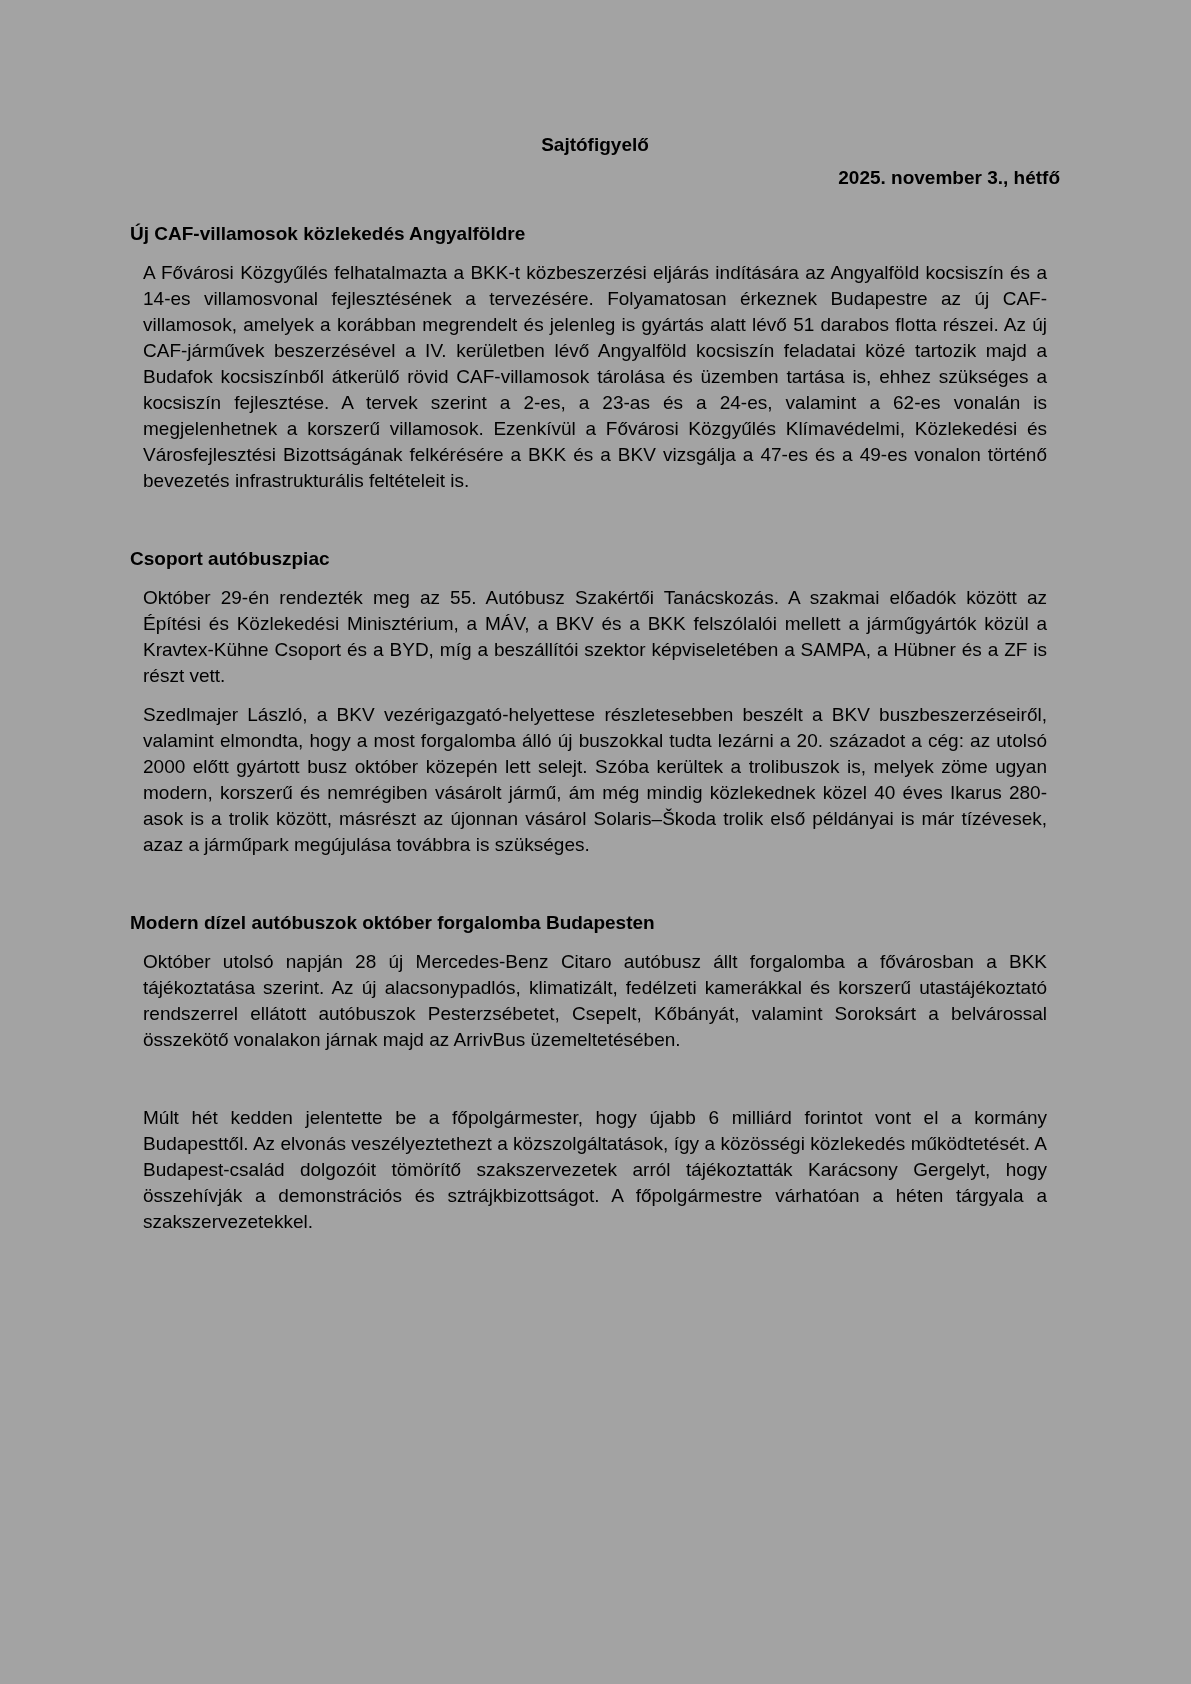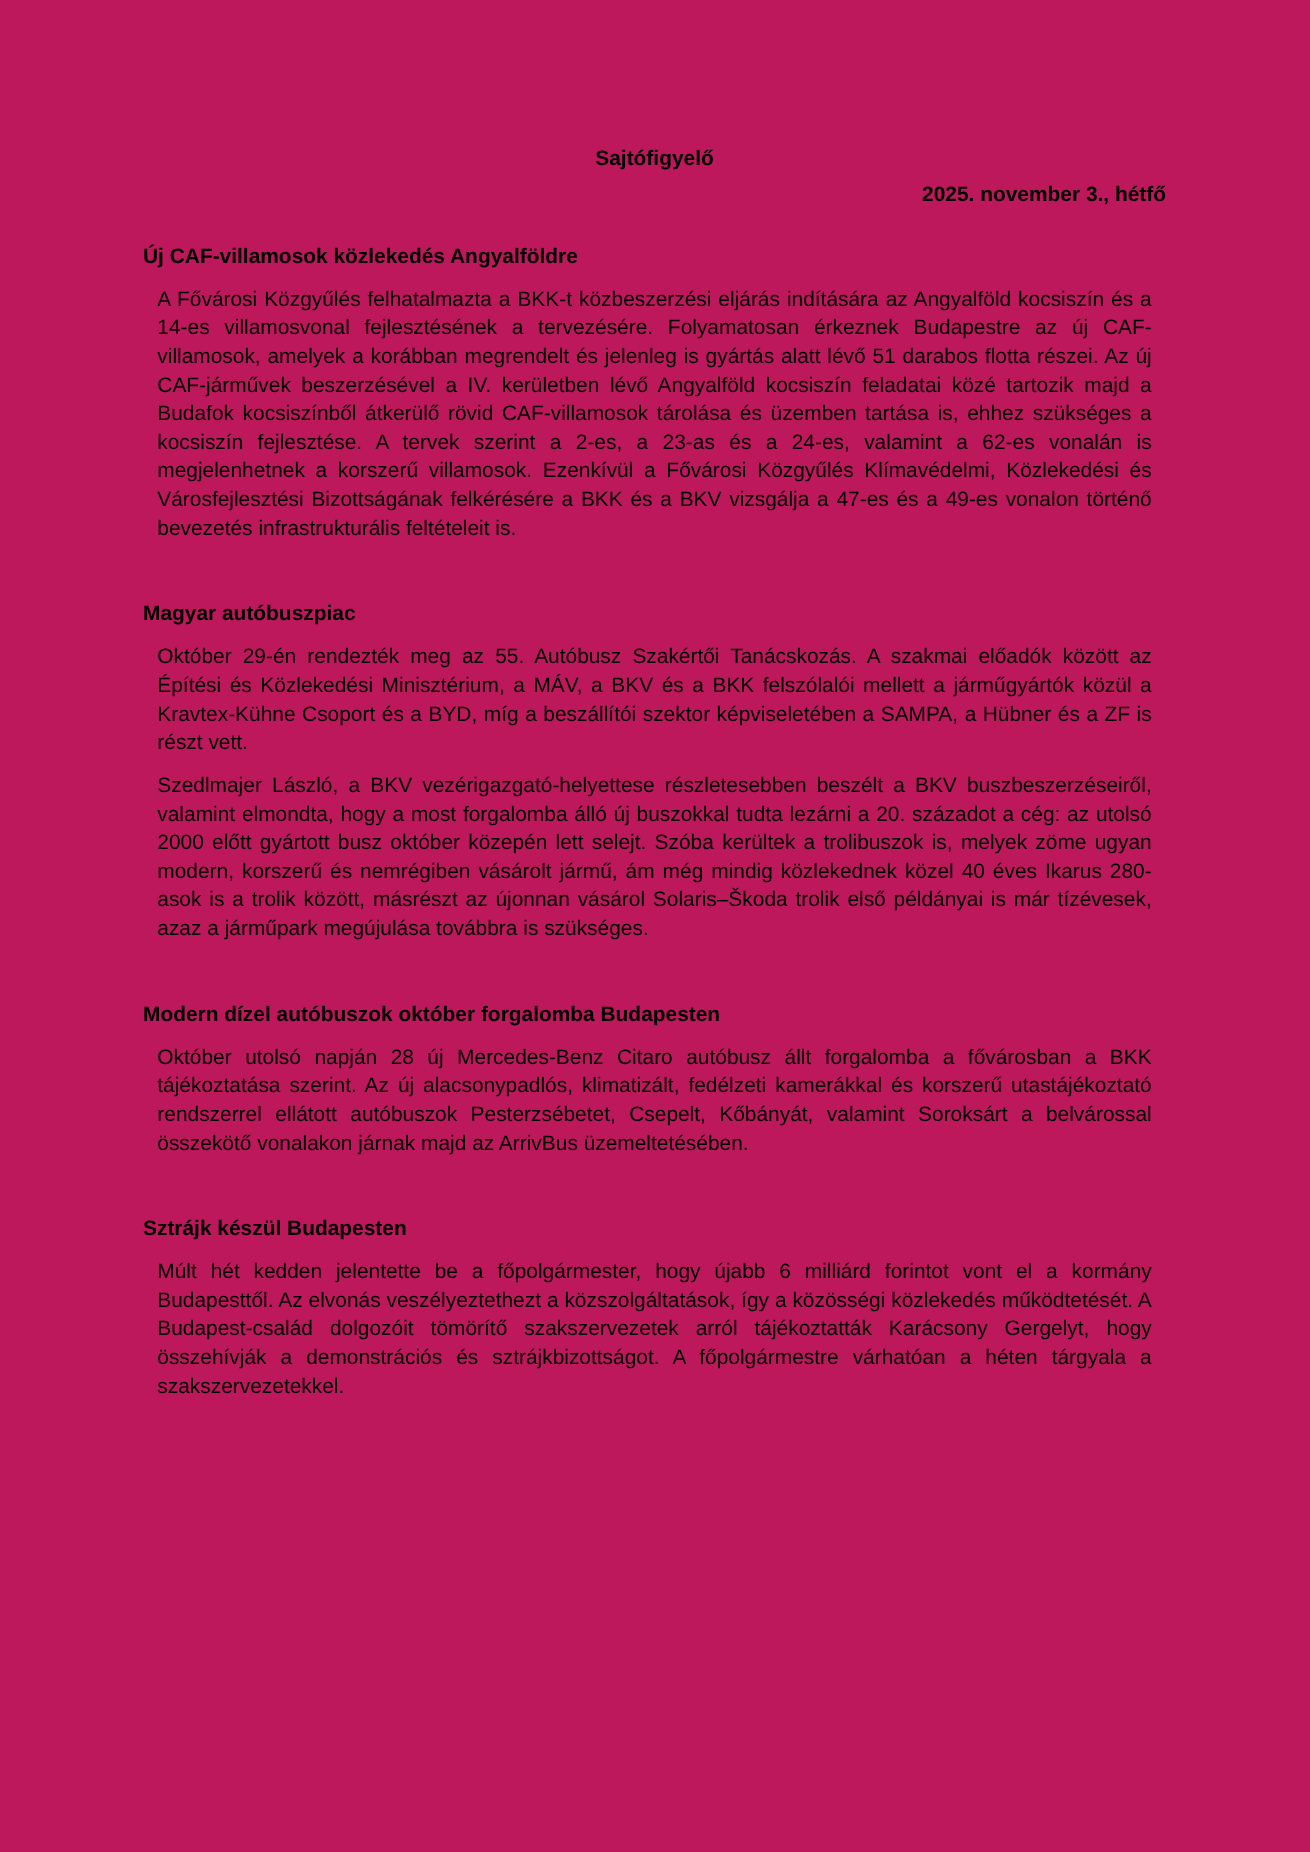--- a/index.html
+++ b/index.html
@@ -5,21 +5,21 @@
     html, body {
       margin: 0;
       padding: 0;
       background: #ffffff;
     }
     .page {
       width: 1191px;
       height: 1684px;
       box-sizing: border-box;
       padding: 132px 131px 0 130px;
-      background: #be185d;
+      background: #a3a3a3;
       font-family: "Liberation Sans", "DejaVu Sans", sans-serif;
       font-size: 19px;
       line-height: 26px;
       color: #000000;
       overflow: hidden;
     }
     .doc-title {
       margin: 0;
       text-align: center;
       font-weight: bold;
@@ -57,28 +57,27 @@
   <h1 class="doc-title">Sajtófigyelő</h1>
 
   <div class="doc-date">2025. november 3., hétfő</div>
 
   <section class="doc-section first">
     <h2>Új CAF-villamosok közlekedés Angyalföldre</h2>
     <p>A Fővárosi Közgyűlés felhatalmazta a BKK-t közbeszerzési eljárás indítására az Angyalföld kocsiszín és a 14-es villamosvonal fejlesztésének a tervezésére. Folyamatosan érkeznek Budapestre az új CAF-villamosok, amelyek a korábban megrendelt és jelenleg is gyártás alatt lévő 51 darabos flotta részei. Az új CAF-járművek beszerzésével a IV. kerületben lévő Angyalföld kocsiszín feladatai közé tartozik majd a Budafok kocsiszínből átkerülő rövid CAF-villamosok tárolása és üzemben tartása is, ehhez szükséges a kocsiszín fejlesztése. A tervek szerint a 2-es, a 23-as és a 24-es, valamint a 62-es vonalán is megjelenhetnek a korszerű villamosok. Ezenkívül a Fővárosi Közgyűlés Klímavédelmi, Közlekedési és Városfejlesztési Bizottságának felkérésére a BKK és a BKV vizsgálja a 47-es és a 49-es vonalon történő bevezetés infrastrukturális feltételeit is.</p>
   </section>
 
   <section class="doc-section">
-    <h2>Magyar autóbuszpiac</h2>
+    <h2>Csoport autóbuszpiac</h2>
     <p>Október 29-én rendezték meg az 55. Autóbusz Szakértői Tanácskozás. A szakmai előadók között az Építési és Közlekedési Minisztérium, a MÁV, a BKV és a BKK felszólalói mellett a járműgyártók közül a Kravtex-Kühne Csoport és a BYD, míg a beszállítói szektor képviseletében a SAMPA, a Hübner és a ZF is részt vett.</p>
     <p>Szedlmajer László, a BKV vezérigazgató-helyettese részletesebben beszélt a BKV buszbeszerzéseiről, valamint elmondta, hogy a most forgalomba álló új buszokkal tudta lezárni a 20. századot a cég: az utolsó 2000 előtt gyártott busz október közepén lett selejt. Szóba kerültek a trolibuszok is, melyek zöme ugyan modern, korszerű és nemrégiben vásárolt jármű, ám még mindig közlekednek közel 40 éves Ikarus 280-asok is a trolik között, másrészt az újonnan vásárol Solaris–Škoda trolik első példányai is már tízévesek, azaz a járműpark megújulása továbbra is szükséges.</p>
   </section>
 
   <section class="doc-section">
     <h2>Modern dízel autóbuszok október forgalomba Budapesten</h2>
     <p>Október utolsó napján 28 új Mercedes-Benz Citaro autóbusz állt forgalomba a fővárosban a BKK tájékoztatása szerint. Az új alacsonypadlós, klimatizált, fedélzeti kamerákkal és korszerű utastájékoztató rendszerrel ellátott autóbuszok Pesterzsébetet, Csepelt, Kőbányát, valamint Soroksárt a belvárossal összekötő vonalakon járnak majd az ArrivBus üzemeltetésében.</p>
   </section>
 
   <section class="doc-section">
-    <h2>Sztrájk készül Budapesten</h2>
     <p>Múlt hét kedden jelentette be a főpolgármester, hogy újabb 6 milliárd forintot vont el a kormány Budapesttől. Az elvonás veszélyeztethezt a közszolgáltatások, így a közösségi közlekedés működtetését. A Budapest-család dolgozóit tömörítő szakszervezetek arról tájékoztatták Karácsony Gergelyt, hogy összehívják a demonstrációs és sztrájkbizottságot. A főpolgármestre várhatóan a héten tárgyala a szakszervezetekkel.</p>
   </section>
 
 </div>
 
 </body></html>

